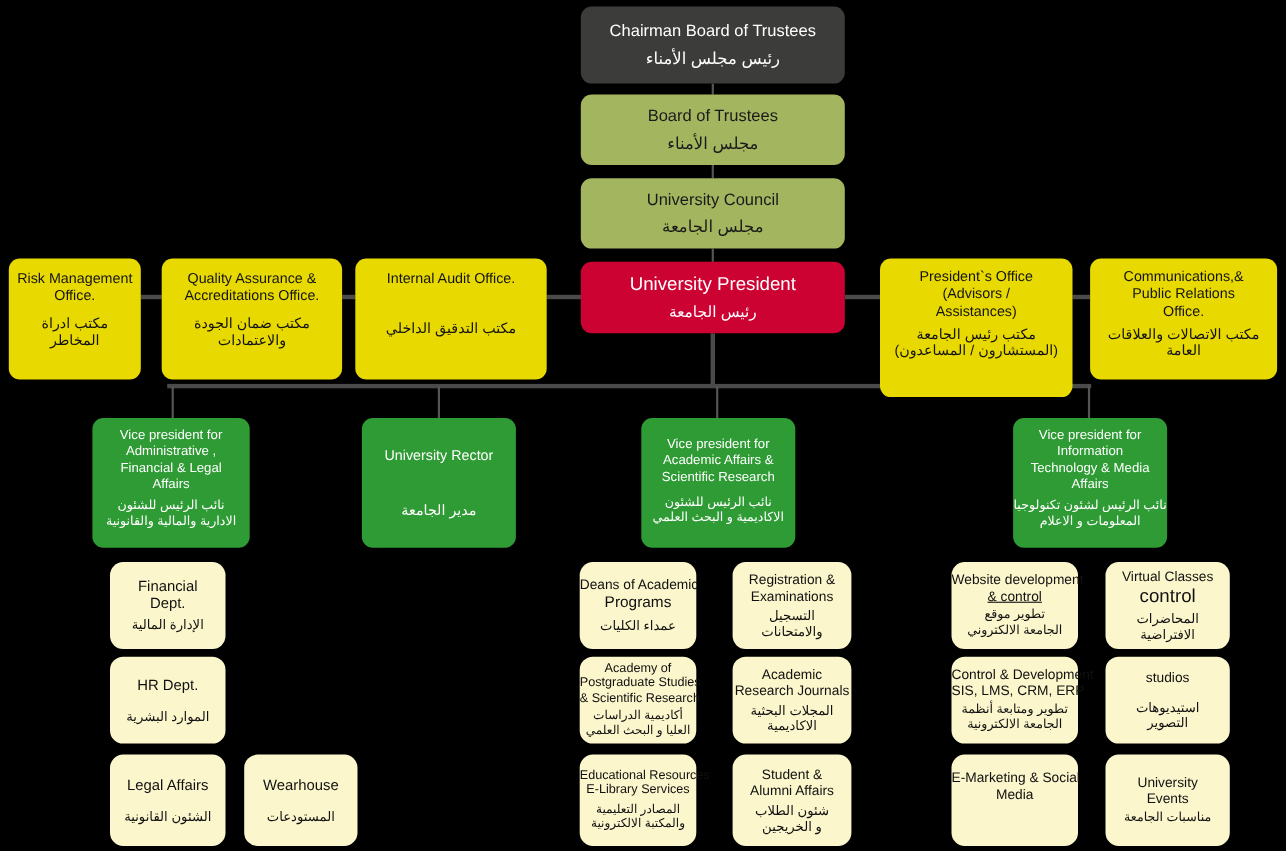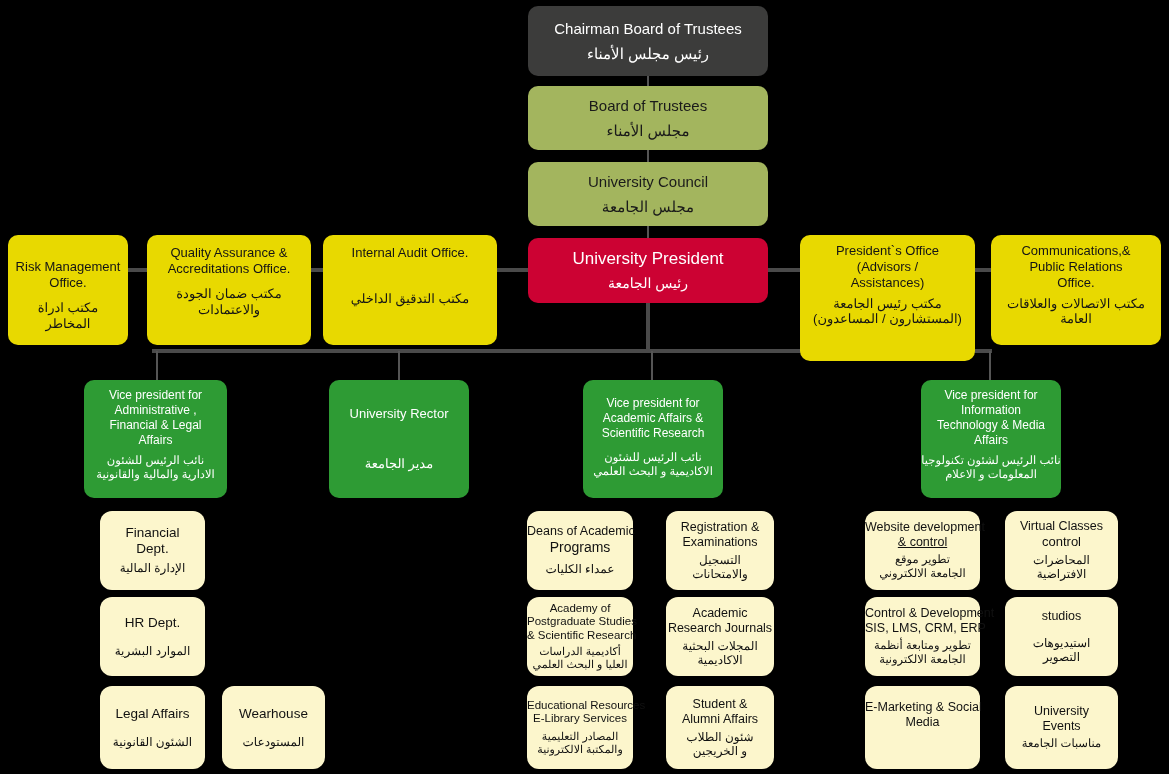--- a/index.html
+++ b/index.html
@@ -115,21 +115,21 @@
   <div class="node c-olive" style="left:528px; top:162px; width:240px; height:64px;">
     <span class="en t-top-en">University Council</span>
     <span class="ar t-top-ar">مجلس الجامعة</span>
   </div>
 
   <div class="node c-red" style="left:528px; top:238px; width:240px; height:65px;">
     <span class="en t-pres-en">University President</span>
     <span class="ar t-pres-ar">رئيس الجامعة</span>
   </div>
 
-  <div class="node c-yellow" style="left:8px; top:235px; width:120px; height:110px; justify-content:flex-start; padding-top:24px;">
+  <div class="node c-yellow" style="left:8px; top:235px; width:120px; height:110px; justify-content:flex-start; padding-top:10px;">
     <span class="en t-off-en">Risk Management</span>
     <span class="en t-off-en">Office.</span>
     <div class="stack-gap"></div>
     <span class="ar t-off-ar">مكتب ادراة</span>
     <span class="ar t-off-ar">المخاطر</span>
   </div>
 
   <div class="node c-yellow" style="left:147px; top:235px; width:164px; height:110px; justify-content:flex-start; padding-top:10px;">
     <span class="en t-off-en">Quality Assurance &amp;</span>
     <span class="en t-off-en">Accreditations Office.</span>
@@ -274,21 +274,21 @@
     <span class="ar t-leaf-ar" style="font-size:11.5px;">الجامعة الالكترونية</span>
   </div>
 
   <div class="node c-cream" style="left:865px; top:686px; width:115px; height:83px; justify-content:flex-start; padding-top:14px;">
     <span class="en t-leaf-en" style="font-size:12.5px;">E-Marketing &amp; Social</span>
     <span class="en t-leaf-en" style="font-size:12.5px;">Media</span>
   </div>
 
   <div class="node c-cream" style="left:1005px; top:511px; width:113px; height:79px;">
     <span class="en t-leaf-en" style="font-size:12.5px;">Virtual Classes</span>
-    <span class="en t-leaf-en" style="font-size:13px;">control</span>
+    <span class="en t-leaf-en" style="font-size:17px;">control</span>
     <span class="ar t-leaf-ar" style="margin-top:3px;">المحاضرات</span>
     <span class="ar t-leaf-ar">الافتراضية</span>
   </div>
 
   <div class="node c-cream" style="left:1005px; top:597px; width:113px; height:79px;">
     <span class="en t-leaf-en" style="font-size:12.5px;">studios</span>
     <span class="ar t-leaf-ar" style="margin-top:12px;">استيديوهات</span>
     <span class="ar t-leaf-ar">التصوير</span>
   </div>
 

